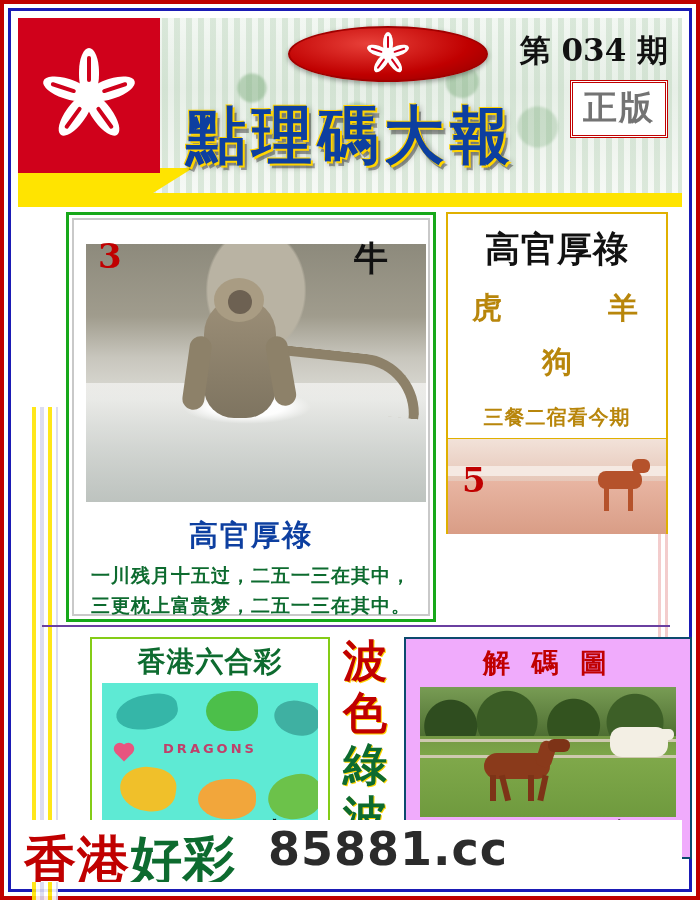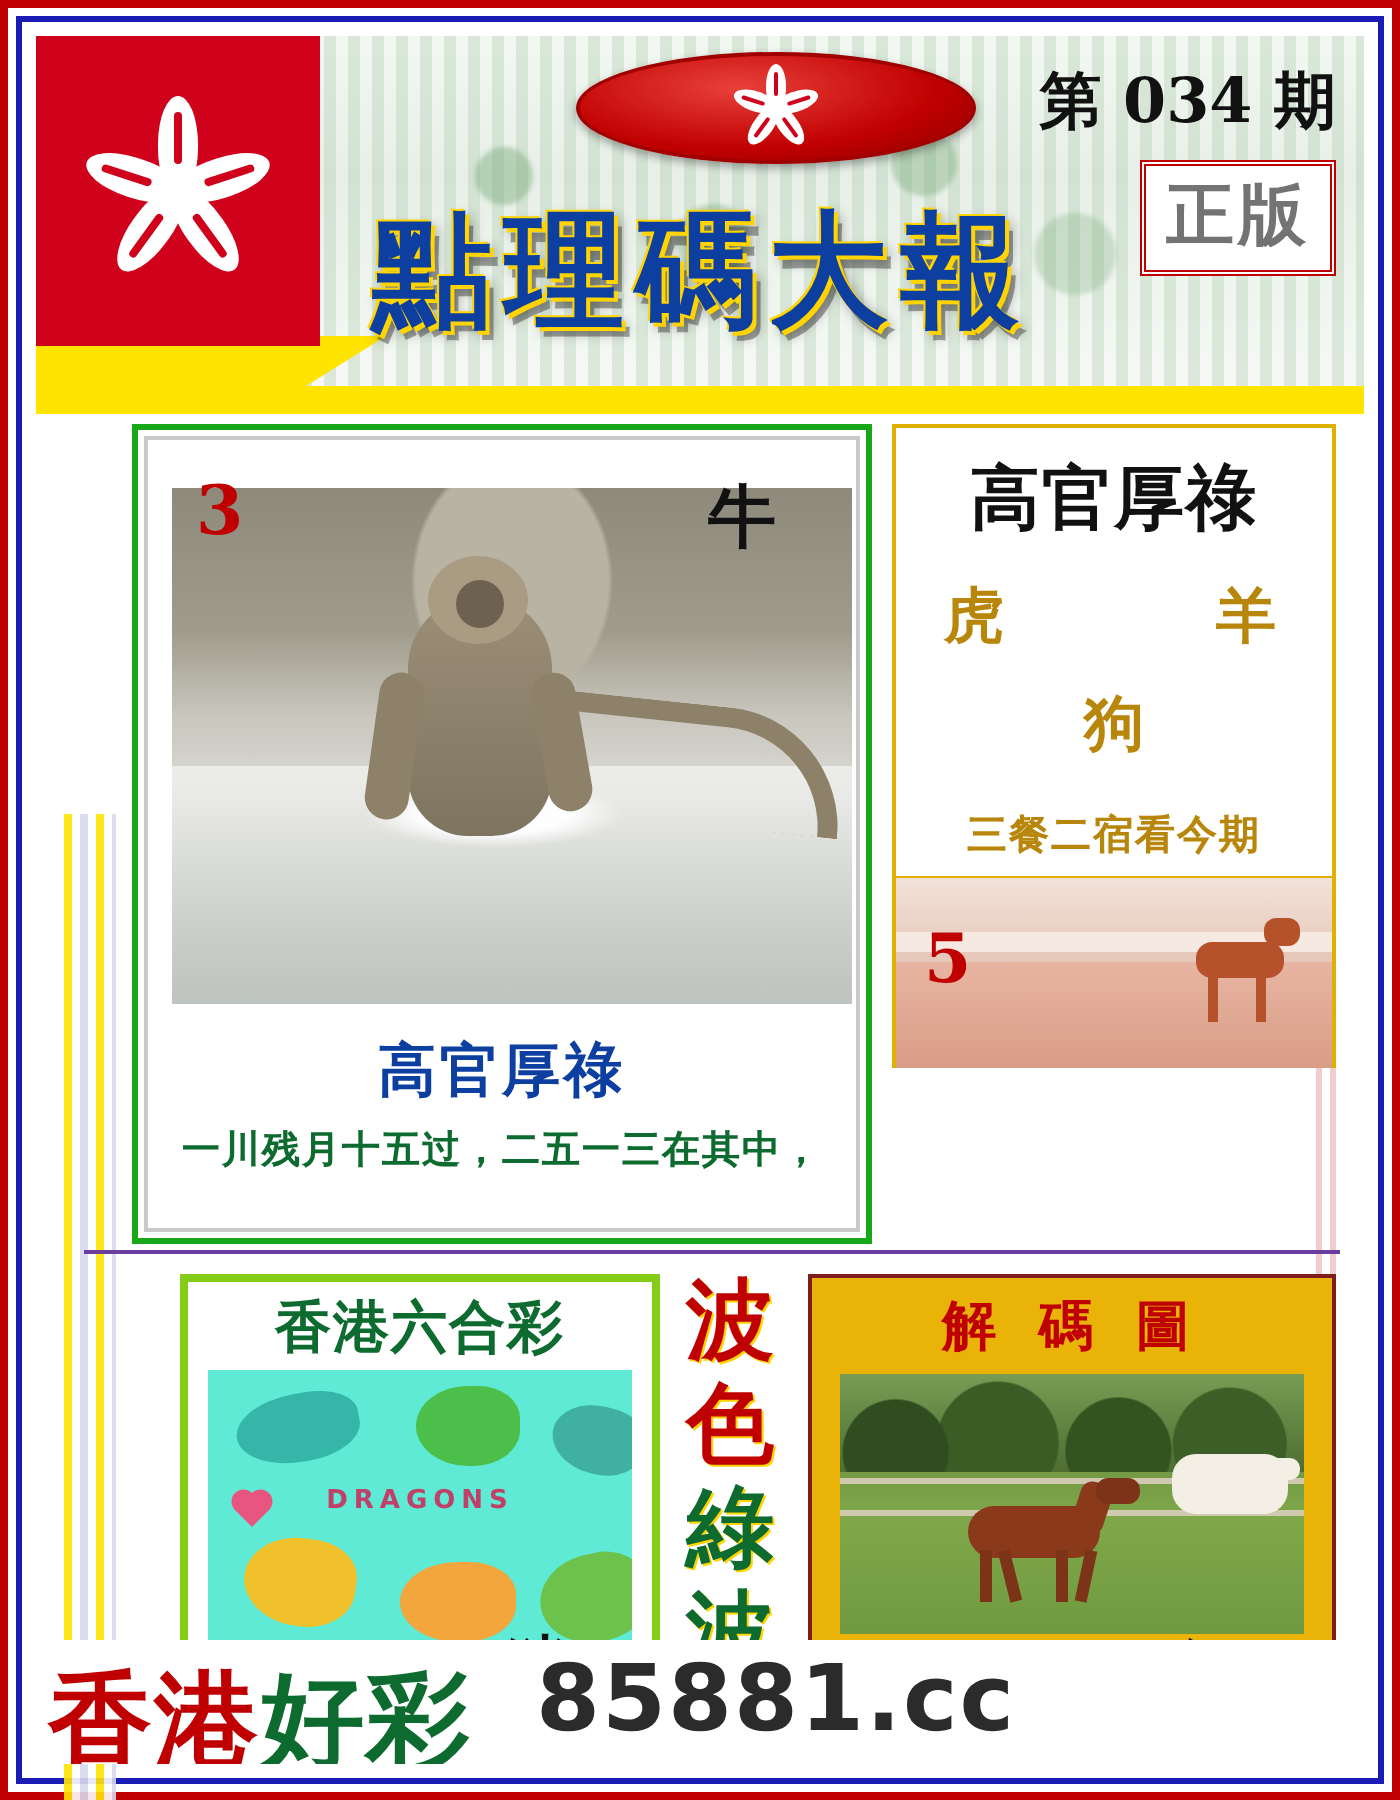--- a/index.html
+++ b/index.html
@@ -283,21 +283,21 @@
     z-index:3;
   }
   
   .divider{
     position:absolute; left:24px; right:12px; top:418px; height:2px;
     background:#6a3fa0;
   }
   
   .card-lotto{
     position:absolute; left:72px; top:430px; width:240px; height:222px;
-    border:4px solid #84cc16; background:#fff;
+    border:2px solid #84cc16; background:#fff;
   }
   .lotto-title{
     position:absolute; left:0; right:0; top:4px; text-align:center;
     font-family:"DejaVu Serif", serif; font-size:28px; font-weight:bold;
     color:#0d6b2f; letter-spacing:1px;
   }
   .lotto-art{
     position:absolute; left:10px; right:10px; top:44px; bottom:34px;
     background:#5eead4;
     overflow:hidden;
@@ -335,22 +335,22 @@
   .vert-text{
     position:absolute; left:318px; top:428px; width:58px; bottom:2px;
     text-align:center;
     font-family:"DejaVu Serif", serif; font-size:44px; font-weight:bold;
     color:#c00000; line-height:52px;
     text-shadow:1px 1px 0 #ffd400;
   }
   .vert-text .g{ color:#0d6b2f; }
   
   .card-decode{
-    position:absolute; left:386px; top:430px; width:264px; height:222px;
-    border:2px solid #7f1d1d; background:#eab308;
+    position:absolute; left:386px; top:430px; width:288px; height:222px;
+    border:2px solid #0c4a6e; background:#f0abfc;
   }
   .decode-title{
     position:absolute; left:0; right:0; top:6px; text-align:center;
     font-family:"DejaVu Serif", serif; font-size:27px; font-weight:bold;
     color:#c00000; letter-spacing:6px;
   }
   .decode-photo{
     position:absolute; left:14px; right:14px; top:48px; height:130px;
     background:linear-gradient(180deg,#5d7a3a 0%, #6f9141 28%, #7fa84a 55%, #6f9a3e 100%);
     overflow:hidden;
@@ -496,20 +496,21 @@
             <div class="mk-arm-l"></div>
             <div class="mk-arm-r"></div>
             <div class="mk-head">
               <div class="mk-face"></div>
             </div>
           </div>
 
           <div class="phrase-left">高官厚祿</div>
           <div class="poem">
             <div>一川残月十五过，二五一三在其中，</div>
+            <div>三更枕上富贵梦，二五一三在其中。</div>
           </div>
         </div>
       </div>
 
       <div class="card-right">
         <div class="rc-title">高官厚祿</div>
         <div class="rc-a">虎</div>
         <div class="rc-b">羊</div>
         <div class="rc-c">狗</div>
         <div class="rc-sub">三餐二宿看今期</div>

